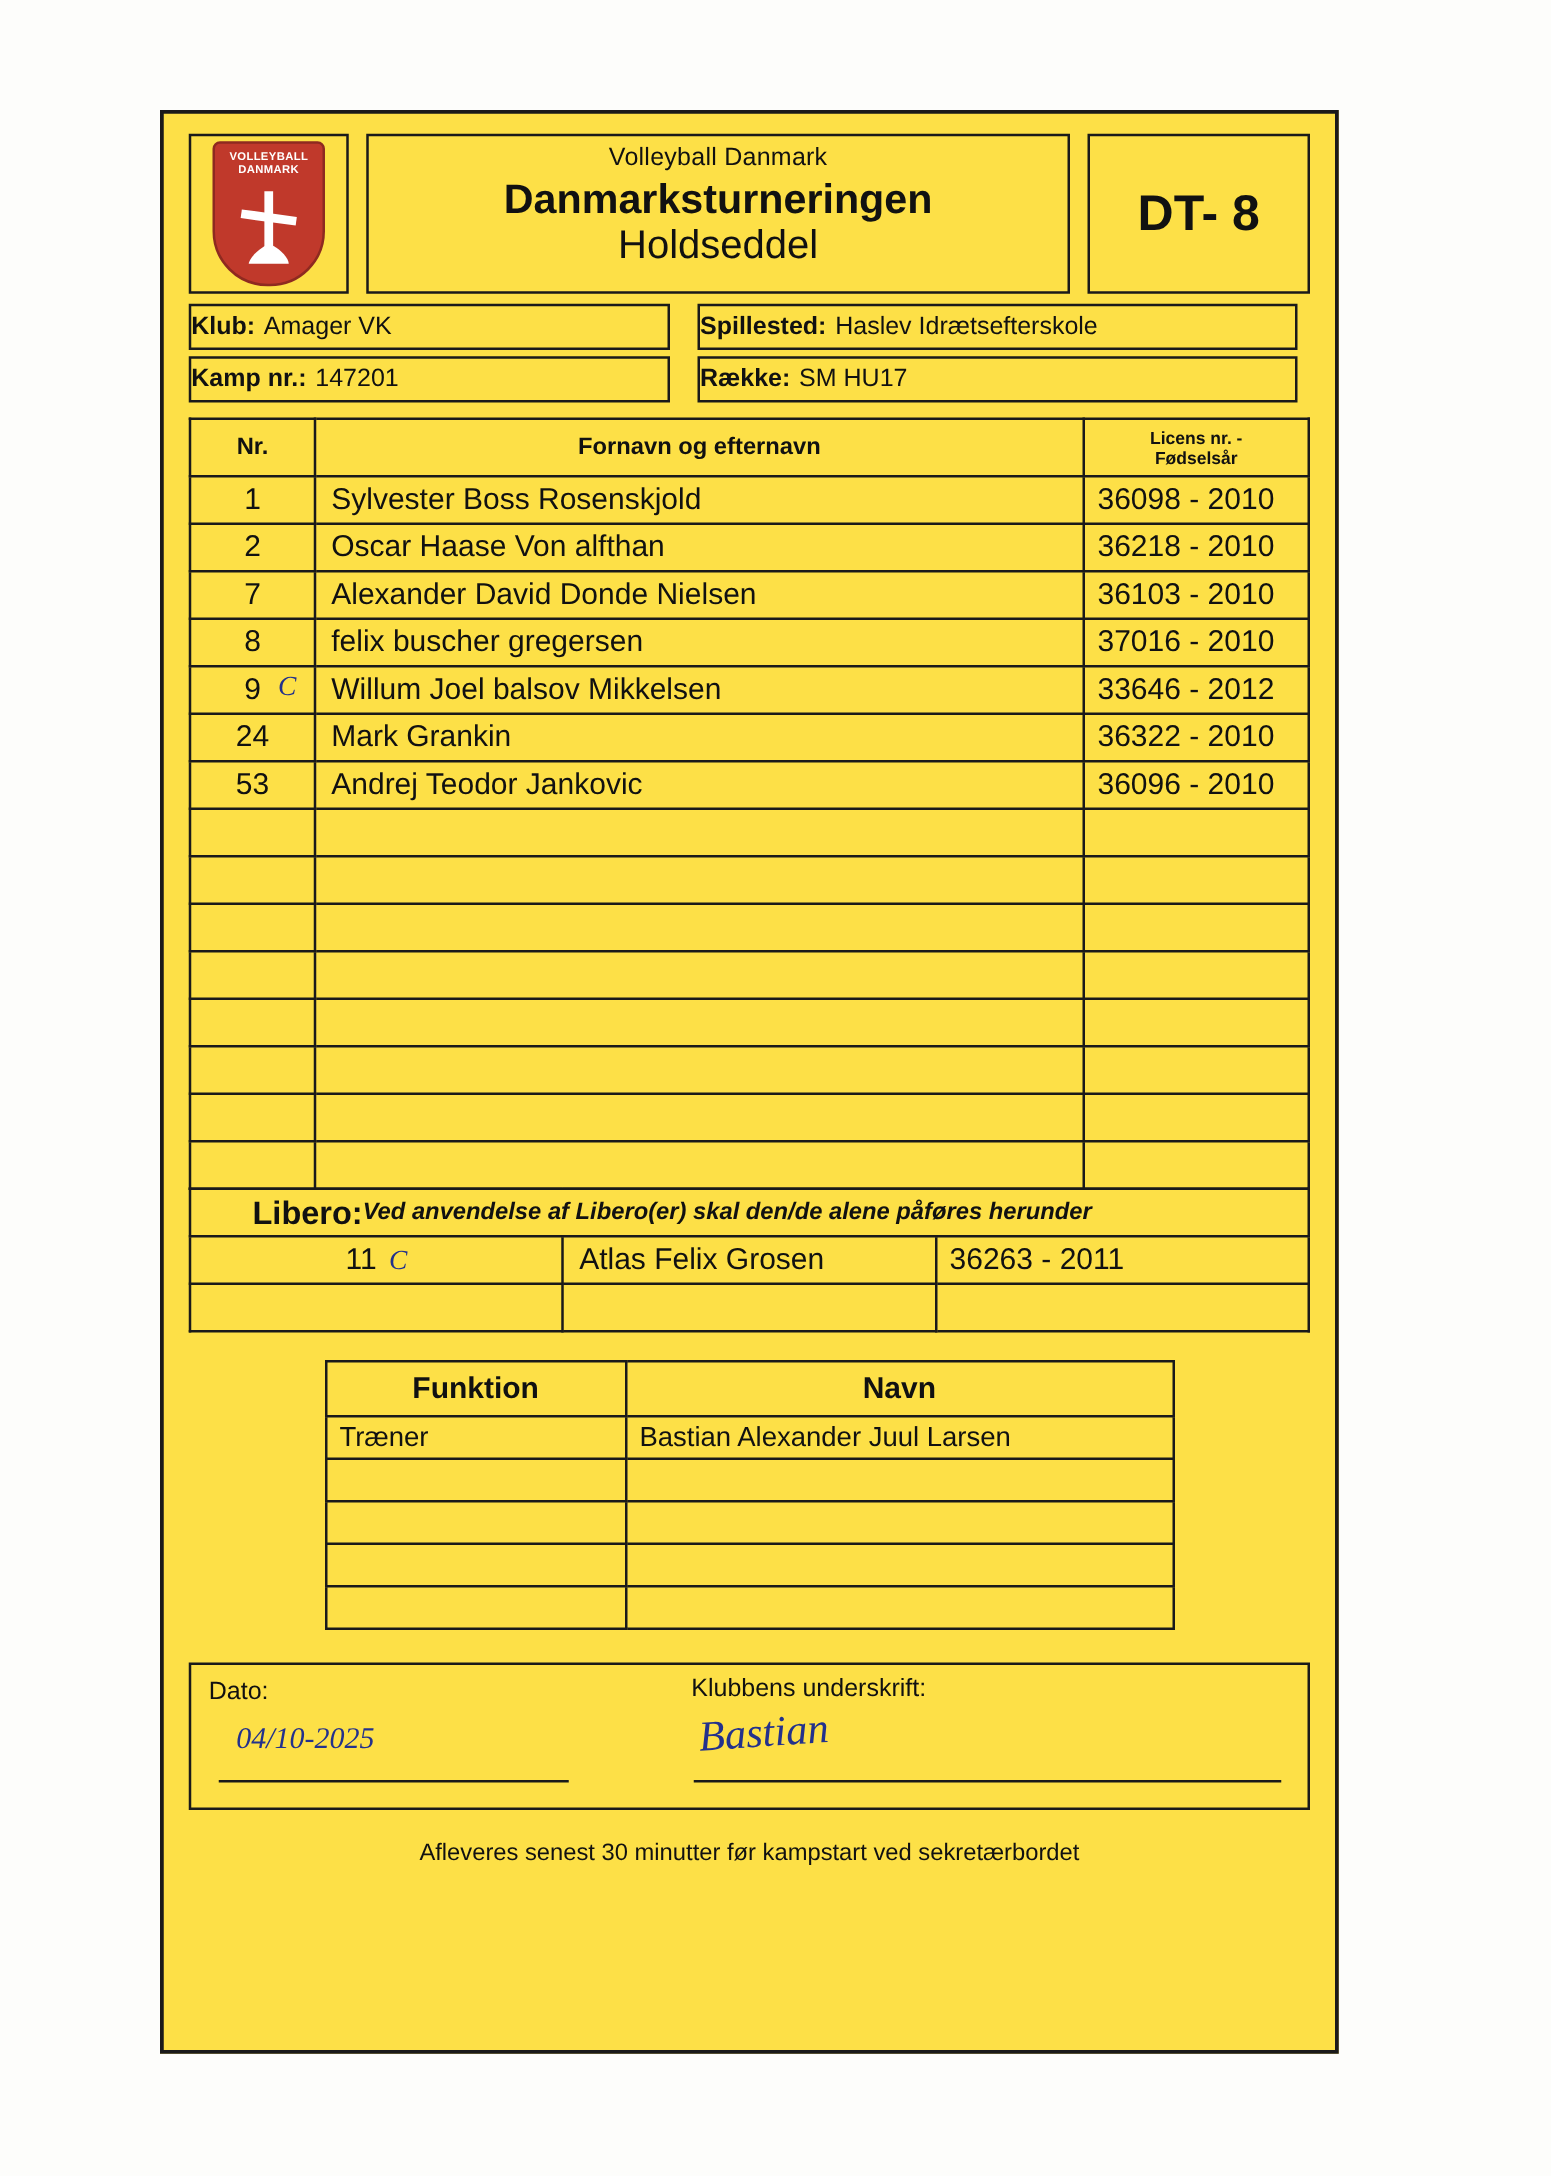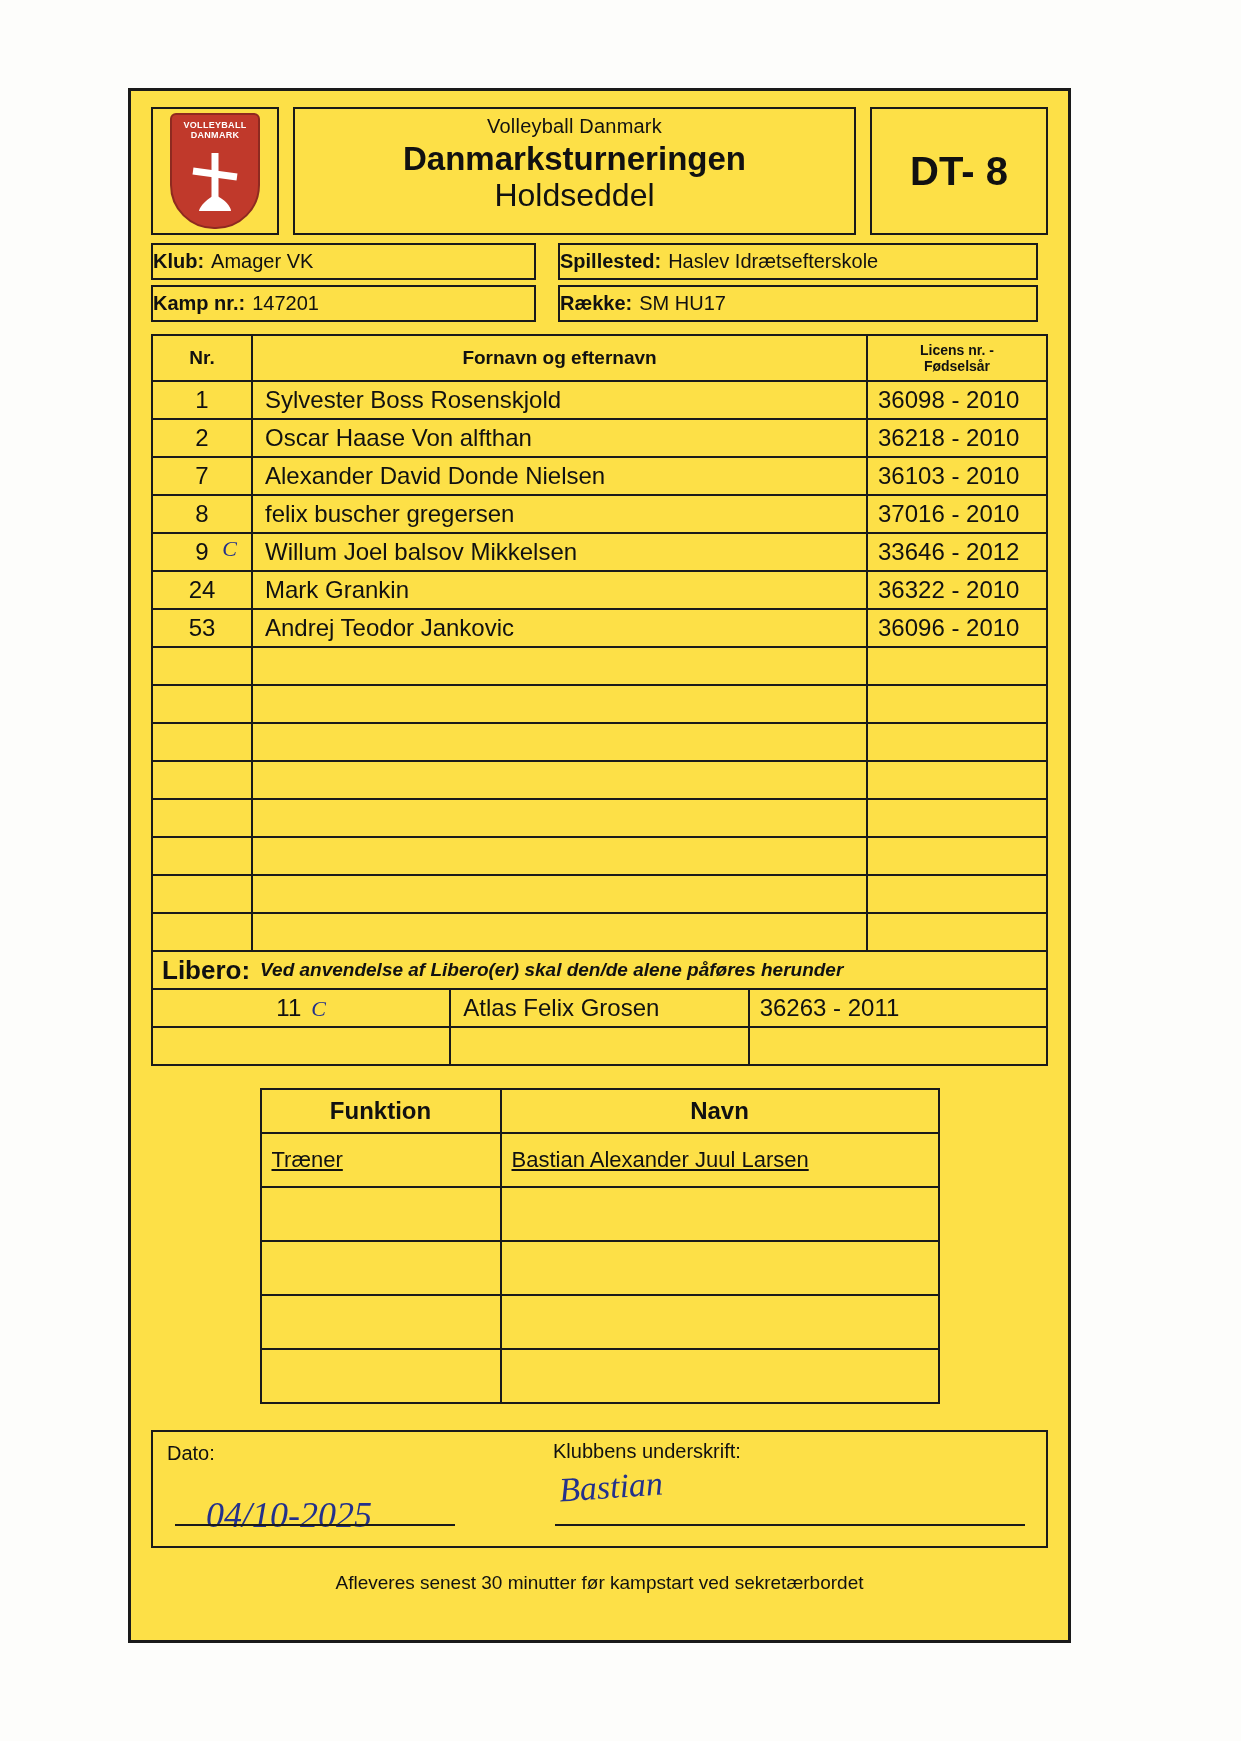--- a/index.html
+++ b/index.html
@@ -184,22 +184,22 @@
     font-weight: bold;
   }
   .libero-note {
     font-size: 19px;
     font-weight: bold;
     font-style: italic;
   }
   .libero-bar {
     display: flex;
     align-items: center;
-    gap: 10px;
     padding-left: 9px;
+    margin-left: 40px;
   }
 
   
   .ink {
     font-family: "Liberation Serif", serif;
     color: #23318c;
     font-style: italic;
   }
 
   
@@ -217,24 +217,23 @@
     border: 2px solid #1a1a1a;
     box-sizing: border-box;
   }
   .fn-tbl thead th {
     font-size: 24px;
     font-weight: bold;
     height: 44px;
   }
   .fn-col-a { width: 240px; }
   .fn-tbl tbody td {
-    height: 54px;
+    height: 34px;
     font-size: 22px;
     padding-left: 10px;
-    text-decoration: underline;
   }
 
   
   .foot-box {
     margin: 26px 20px 0 20px;
     border: 2px solid #1a1a1a;
     height: 118px;
     position: relative;
     box-sizing: border-box;
   }
@@ -246,24 +245,23 @@
   .lbl-dato { left: 14px; top: 10px; }
   .lbl-sign { left: 400px; top: 8px; }
   .sig-line {
     position: absolute;
     border-bottom: 2px solid #1a1a1a;
   }
   .line-dato { left: 22px; top: 92px; width: 280px; }
   .line-sign { left: 402px; top: 92px; width: 470px; }
   .hand-date {
     position: absolute;
-    left: 53px;
+    left: 36px;
     top: 46px;
-    font-size: 36px;
-    margin-top: 16px;
+    font-size: 24px;
   }
   .hand-sign {
     position: absolute;
     left: 406px;
     top: 36px;
     font-size: 34px;
     transform: rotate(-4deg);
   }
 
   .foot-note {

